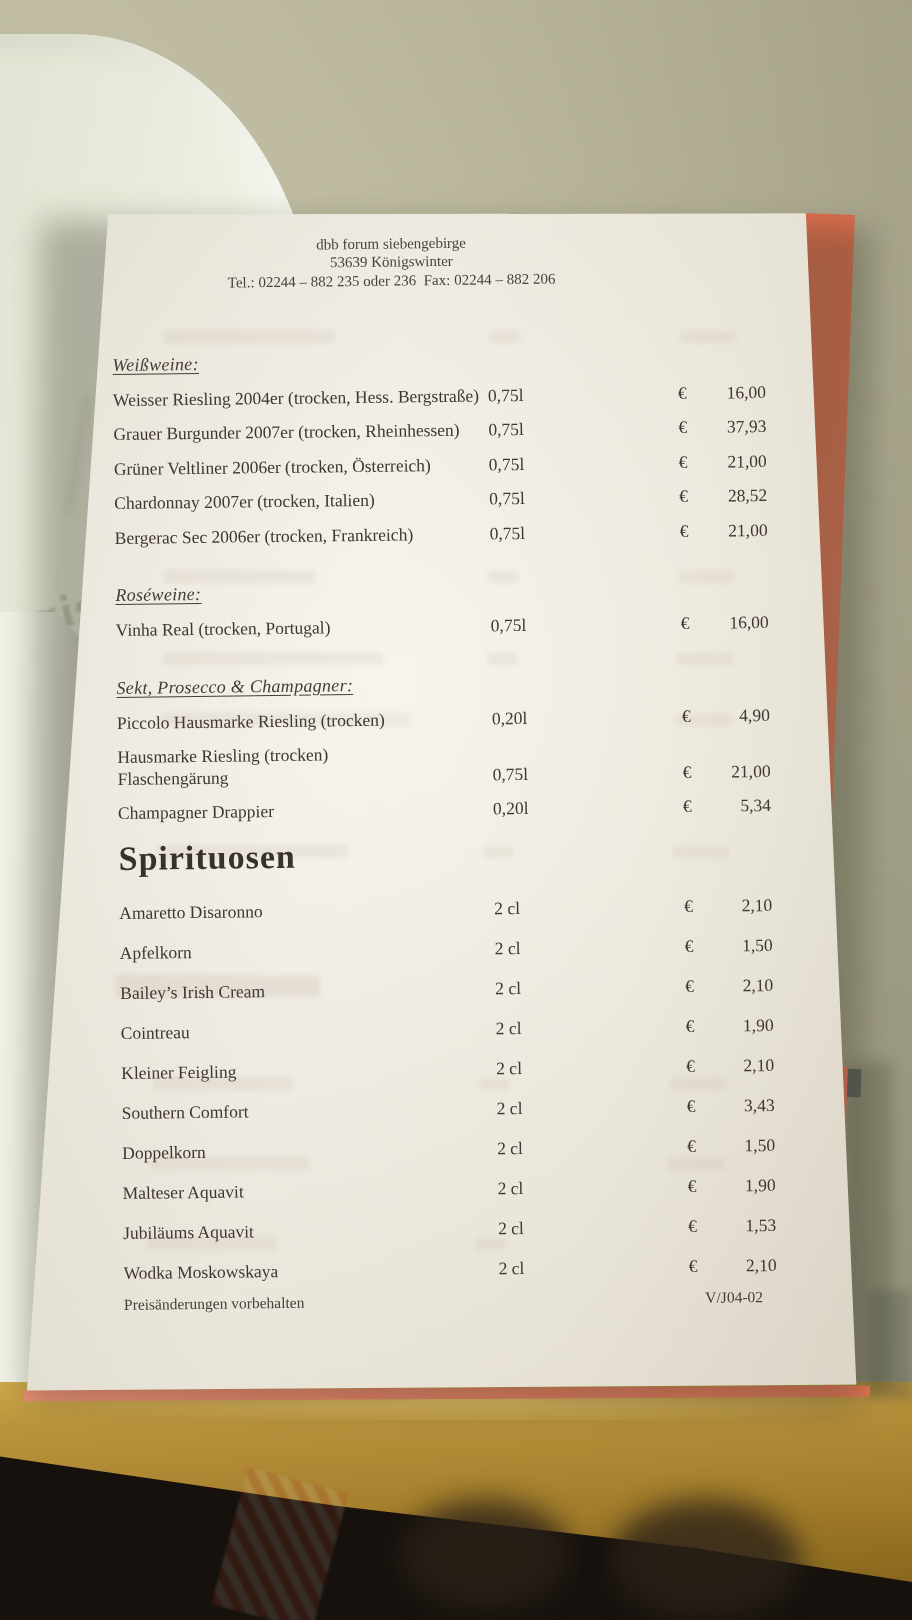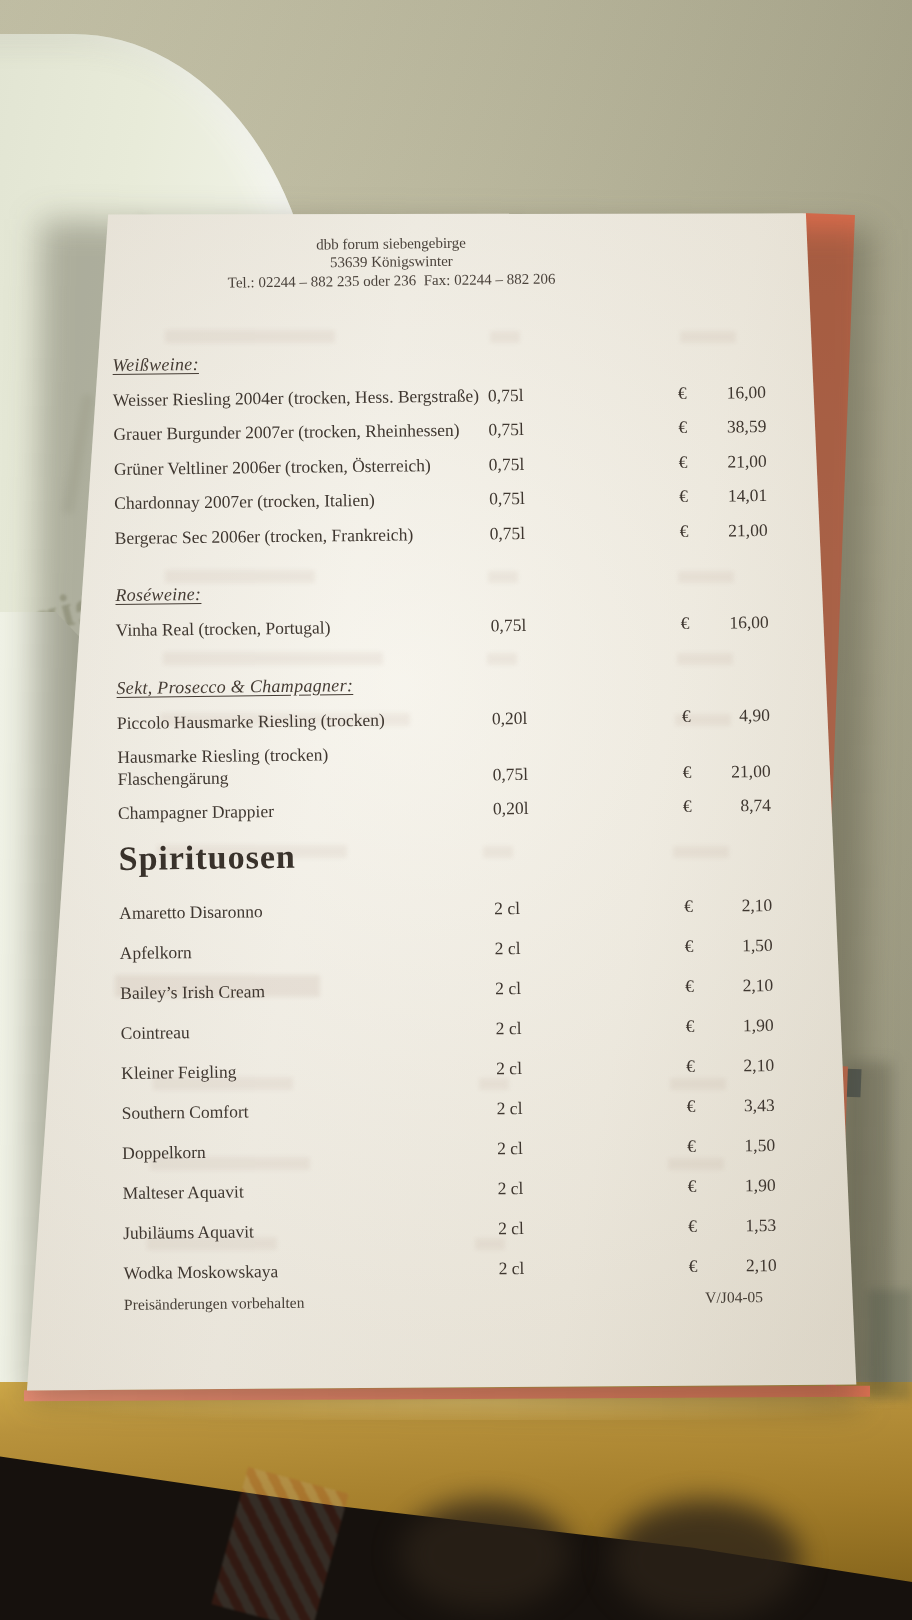--- a/index.html
+++ b/index.html
@@ -198,37 +198,37 @@
         <span class="c-price">
             <span>€</span>
             <span>16,00</span>
           </span>
       </div>
       <div class="row">
         <span class="c-name">Grauer Burgunder 2007er (trocken, Rheinhessen)</span>
         <span class="c-qty">0,75l</span>
         <span class="c-price">
             <span>€</span>
-            <span>38,59</span>
+            <span>37,93</span>
           </span>
       </div>
       <div class="row">
         <span class="c-name">Grüner Veltliner 2006er (trocken, Österreich)</span>
         <span class="c-qty">0,75l</span>
         <span class="c-price">
             <span>€</span>
             <span>21,00</span>
           </span>
       </div>
       <div class="row">
         <span class="c-name">Chardonnay 2007er (trocken, Italien)</span>
         <span class="c-qty">0,75l</span>
         <span class="c-price">
             <span>€</span>
-            <span>14,01</span>
+            <span>28,52</span>
           </span>
       </div>
       <div class="row">
         <span class="c-name">Bergerac Sec 2006er (trocken, Frankreich)</span>
         <span class="c-qty">0,75l</span>
         <span class="c-price">
             <span>€</span>
             <span>21,00</span>
           </span>
       </div>
@@ -261,21 +261,21 @@
         <span class="c-price">
             <span>€</span>
             <span>21,00</span>
           </span>
       </div>
       <div class="row">
         <span class="c-name">Champagner Drappier</span>
         <span class="c-qty">0,20l</span>
         <span class="c-price">
             <span>€</span>
-            <span>8,74</span>
+            <span>5,34</span>
           </span>
       </div>
 
       <div class="big-heading">Spirituosen</div>
       <div class="sp-rows">
         <div class="row row-first">
           <span class="c-name">Amaretto Disaronno</span>
           <span class="c-qty">2 cl</span>
           <span class="c-price">
               <span>€</span>
@@ -351,19 +351,19 @@
           <span class="c-qty">2 cl</span>
           <span class="c-price">
               <span>€</span>
               <span>2,10</span>
             </span>
         </div>
       </div>
 
       <div class="pfoot">
         <span>Preisänderungen vorbehalten</span>
-        <span>V/J04-05</span>
+        <span>V/J04-02</span>
       </div>
 
     </div>
   </div>
 
 </div>
 
 </body></html>

